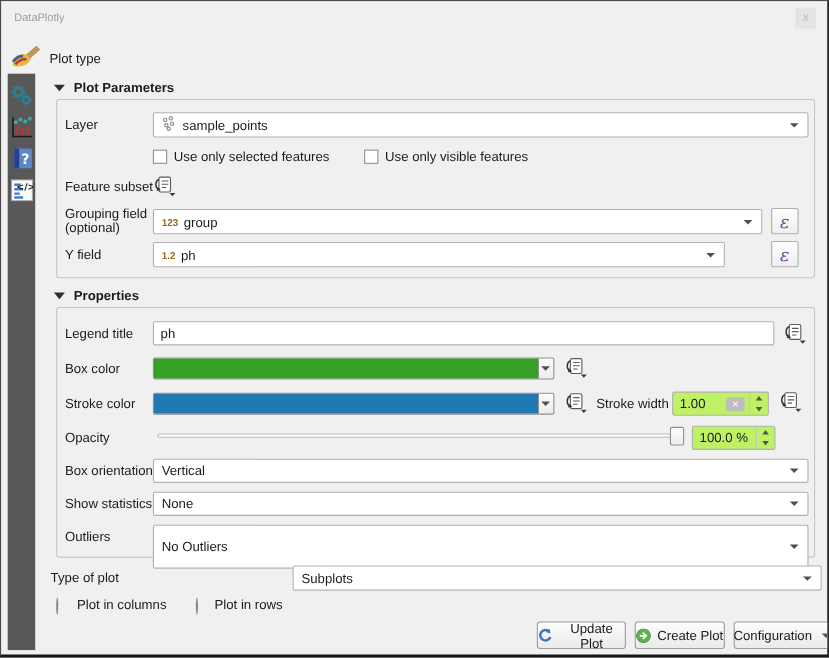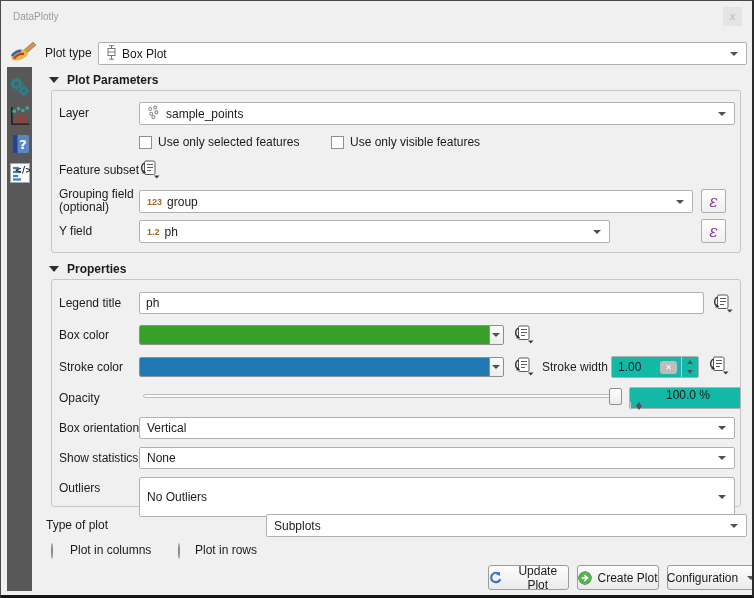--- a/index.html
+++ b/index.html
@@ -29,21 +29,21 @@
   
   .combo { background:#fff; border:1px solid #b1b1b1; border-radius:2px; height:23px;
     display:flex; align-items:center; gap:5px; padding:0 22px 0 7px; }
   .caret { position:absolute; right:8px; top:50%; margin-top:-2px; width:0; height:0;
     border-left:4px solid transparent; border-right:4px solid transparent; border-top:4px solid #4f4f4f; }
   .fbadge { color:#9a6a1f; font-size:9px; font-weight:bold; letter-spacing:0; }
 
   
   .tinput { background:#fff; border:1px solid #b1b1b1; border-radius:2px; height:22px; padding:0 6px;
     font:12px "Liberation Sans",sans-serif; color:#1b1b1b; width:100%; }
-  .spin { background:#14b8a6; border:1px solid #b1b1b1; border-radius:2px; height:22px; display:flex; align-items:center; }
+  .spin { background:#bef264; border:1px solid #b1b1b1; border-radius:2px; height:22px; display:flex; align-items:center;justify-content:flex-end; }
   .spin .val { flex:1; padding-left:6px; }
   .clear-badge { width:17px; height:13px; background:#bdbdbd; border-radius:3px; color:#fff; font-size:8px;
     line-height:13px; text-align:center; margin-right:4px; flex:none; }
   .spinbtns { width:17px; align-self:stretch; border-left:1px solid #c6c6c6; display:flex; flex-direction:column; flex:none; }
   .spinbtns span { flex:1; display:flex; align-items:center; justify-content:center; }
   .tri-up { width:0; height:0; border-left:3.5px solid transparent; border-right:3.5px solid transparent; border-bottom:4px solid #555; }
   .tri-dn { width:0; height:0; border-left:3.5px solid transparent; border-right:3.5px solid transparent; border-top:4px solid #555; }
 
   
   .groupbox { border:1px solid #c6c6c6; border-radius:3px; }
@@ -186,27 +186,20 @@
     <span class="closebtn">x</span>
   </div>
 
   
   <span class="abs" style="left:8px; top:40px;">
     <svg width="28" height="22">
         <use href="#sym-brush"></use>
       </svg>
   </span>
   <span class="abs label" style="left:44px; top:41px; line-height:23px;">Plot type</span>
-  <div class="abs combo" style="left:97px; top:41px; width:649px;">
-    <span><svg width="11" height="15">
-          <use href="#sym-boxplot"></use>
-        </svg></span>
-    <span>Box Plot</span>
-    <span class="caret"></span>
-  </div>
 
   
   <div class="sidebar abs">
     <span class="side-ic">
         <svg width="21" height="21">
           <use href="#sym-gears"></use>
         </svg>
       </span>
     <span class="side-ic">
         <svg width="21" height="21">
@@ -255,21 +248,21 @@
 
   <span class="abs label lbl2" style="left:58px; top:187px; width:80px;">Grouping field (optional)</span>
   <div class="abs combo" style="left:138px; top:189px; width:554px;">
     <span class="fbadge">123</span>
     <span>group</span>
     <span class="caret"></span>
   </div>
   <button class="abs ebtn" style="left:700px; top:188px;">ε</button>
 
   <span class="abs label" style="left:58px; top:219px; line-height:23px;">Y field</span>
-  <div class="abs combo" style="left:138px; top:219px; width:471px;">
+  <div class="abs combo" style="left:138px; top:219px; width:520px;">
     <span class="fbadge">1.2</span>
     <span>ph</span>
     <span class="caret"></span>
   </div>
   <button class="abs ebtn" style="left:700px; top:218px;">ε</button>
 
   
   <div class="abs sect" style="left:48px; top:261px;">
     <span class="tri"></span>
     <span>Properties</span>
@@ -326,21 +319,21 @@
   </div>
   <button class="abs ddbtn" style="left:704px; top:354px;">
     <svg width="22" height="19">
         <use href="#sym-dd"></use>
       </svg>
   </button>
 
   <span class="abs label" style="left:58px; top:388px; line-height:18px;">Opacity</span>
   <div class="abs groove" style="left:142px; top:393px; width:478px;"></div>
   <div class="abs handle" style="left:608px; top:387px;"></div>
-  <div class="abs spin" style="left:628px; top:386px; width:112px;flex-direction:column;">
+  <div class="abs spin" style="left:628px; top:386px; width:76px;">
     <span class="val">100.0 %</span>
     <span class="spinbtns">
         <span>
           <i class="tri-up"></i>
         </span>
         <span>
           <i class="tri-dn"></i>
         </span>
       </span>
   </div>

